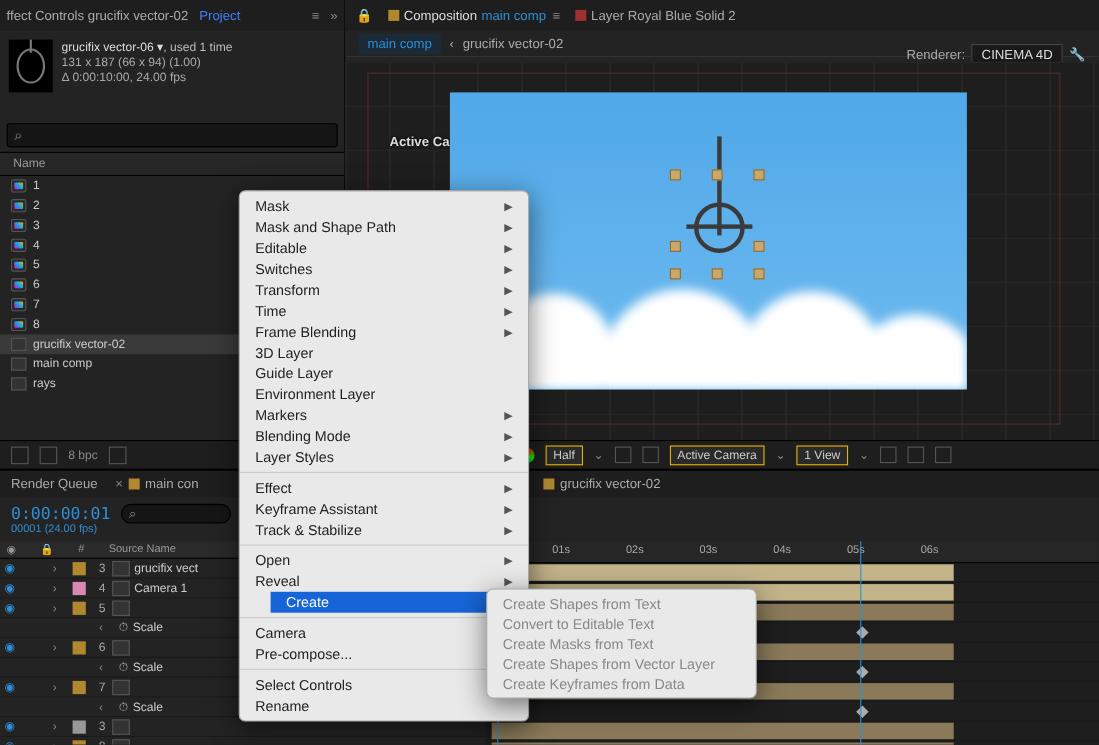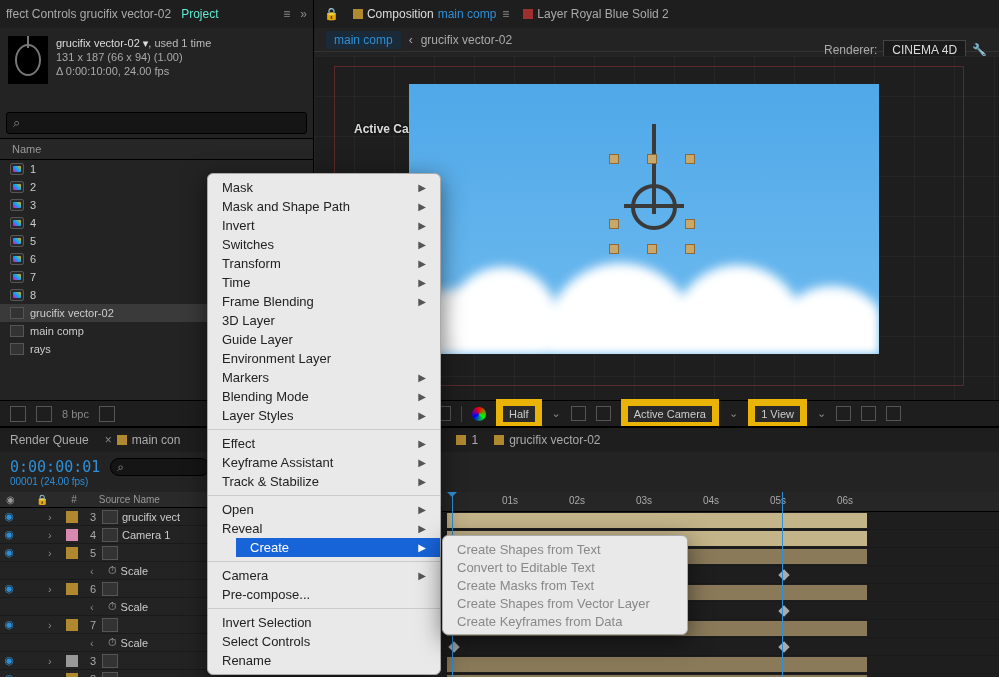--- a/index.html
+++ b/index.html
@@ -2,21 +2,21 @@
 <html><head>
 <meta charset="utf-8">
 <style>
   * { margin: 0; padding: 0; box-sizing: border-box; font-family: -apple-system, "Segoe UI", Arial, sans-serif; }
   body { background: #1e1e1e; color: #ccc; font-size: 12px; width: 999px; height: 677px; overflow: hidden; position: relative; }
 
   
   .panel-topleft { position: absolute; left: 0; top: 0; width: 314px; height: 426px; background: #232323; border-right: 1px solid #000; }
   .tl-tabs { display: flex; align-items: center; height: 28px; padding: 0 6px; gap: 10px; background: #1e1e1e; }
   .tl-tab { color: #aaa; cursor: pointer; }
-  .tl-tab.active { color: #5eead4; }
+  .tl-tab.active { color: #3b82f6; }
   .tl-menuicon { margin-left: auto; color: #888; }
   .tl-dblarrow { color: #888; }
   .tl-asset { display: flex; gap: 8px; padding: 8px; }
   .tl-thumb { width: 40px; height: 48px; background: #000; display: flex; align-items: center; justify-content: center; }
   .tl-thumb-g { width: 26px; height: 32px; border: 2px solid #777; border-radius: 50%; position: relative; }
   .tl-thumb-g::before { content: ""; position: absolute; left: 50%; top: -10px; width: 2px; height: 12px; background: #777; transform: translateX(-50%); }
   .tl-meta { font-size: 11px; line-height: 14px; color: #aaa; }
   .tl-meta .name { color: #ddd; }
   .tl-meta .used { color: #bbb; }
   .tl-search { margin: 20px 6px 4px; height: 22px; background: #151515; border: 1px solid #000; border-radius: 3px; display: flex; align-items: center; padding: 0 6px; color: #888; font-size: 13px; }
@@ -61,21 +61,21 @@
   .crucifix { position: absolute; left: 210px; top: 60px; width: 70px; height: 90px; }
   .crucifix .circle { position: absolute; left: 12px; top: 40px; width: 46px; height: 46px; border: 4px solid #3a3a3a; border-radius: 50%; }
   .crucifix .vert { position: absolute; left: 33px; top: -20px; width: 4px; height: 90px; background: #3a3a3a; }
   .crucifix .horiz { position: absolute; left: 5px; top: 60px; width: 60px; height: 4px; background: #3a3a3a; }
   .handle { position: absolute; width: 10px; height: 10px; background: #c9a86a; border: 1px solid #8a6a3a; }
   .h-tl { left: 200px; top: 70px; } .h-tc { left: 238px; top: 70px; } .h-tr { left: 276px; top: 70px; }
   .h-ml { left: 200px; top: 135px; } .h-mr { left: 276px; top: 135px; }
   .h-bl { left: 200px; top: 160px; } .h-bc { left: 238px; top: 160px; } .h-br { left: 276px; top: 160px; }
   .comp-footer { position: absolute; left: 0; right: 0; bottom: 0; height: 26px; background: #1e1e1e; border-top: 1px solid #000; display: flex; align-items: center; gap: 10px; padding: 0 10px; color: #ccc; font-size: 11px; }
   .comp-footer .tc { color: #2e8fd6; }
-  .comp-footer .dd { background: #2a2a2a; padding: 2px 6px; border: 7px solid #eab308; }
+  .comp-footer .dd { background: #2a2a2a; padding: 2px 6px; border: 1px solid #eab308; }
   .comp-footer .ico { width: 15px; height: 15px; border: 1px solid #555; display: inline-block; }
   .comp-footer .divider { width: 1px; height: 16px; background: #444; }
 
   
   .panel-timeline { position: absolute; left: 0; top: 426px; right: 0; bottom: 0; background: #232323; border-top: 2px solid #000; }
   .tl-tabs2 { height: 24px; display: flex; align-items: center; gap: 16px; padding: 0 10px; background: #1e1e1e; }
   .tl-tab2 { display: flex; align-items: center; gap: 5px; color: #aaa; font-size: 12px; }
   .tl-tab2 .sq { width: 10px; height: 10px; background: #b08830; display: inline-block; }
   .tl-tab2 .x { color: #888; }
   .tl-time-row { height: 30px; display: flex; align-items: center; padding: 0 10px; gap: 10px; }
@@ -107,21 +107,21 @@
   .ruler .tick { position: absolute; top: 3px; }
   .playhead { position: absolute; top: 0; bottom: 0; width: 1px; background: #2e8fd6; }
   .playhead::before { content: ""; position: absolute; top: 0; left: -5px; border: 5px solid transparent; border-top-color: #2e8fd6; }
   .workarea-end { position: absolute; top: 0; bottom: 0; width: 1px; background: #2e8fd6; }
   .track { height: 18px; border-bottom: 1px solid #1a1a1a; position: relative; }
   .bar { position: absolute; top: 1px; bottom: 1px; background: #8a7a5a; }
   .bar.light { background: #c4b48a; }
   .kfdiamond { position: absolute; width: 8px; height: 8px; background: #aaa; transform: rotate(45deg); top: 5px; }
 
   
-  .context-menu { position: absolute; left: 207px; top: 173px; width: 234px; background: #e9e9e9; border: 1px solid #aaa; border-radius: 6px; box-shadow: 0 6px 24px rgba(0,0,0,.5); font-size: 13px; color: #222; padding: 4px 0; z-index: 50; }
+  .context-menu { position: absolute; left: 217px; top: 173px; width: 264px; background: #e9e9e9; border: 1px solid #aaa; border-radius: 6px; box-shadow: 0 6px 24px rgba(0,0,0,.5); font-size: 13px; color: #222; padding: 4px 0; z-index: 50; }
   .cm-item { height: 19px; display: flex; align-items: center; padding: 0 14px; position: relative; }
   .cm-item.hl { background: #1764d9; color: #fff; margin-left: 28px; }
   .cm-item .arrow { margin-left: auto; font-size: 10px; color: #555; }
   .cm-item.hl .arrow { color: #fff; }
   .cm-sep { height: 1px; background: #ccc; margin: 4px 0; }
 
   .submenu { position: absolute; left: 442px; top: 535px; width: 246px; background: #e9e9e9; border: 1px solid #aaa; border-radius: 6px; box-shadow: 0 6px 24px rgba(0,0,0,.5); font-size: 13px; color: #888; padding: 4px 0; z-index: 51; }
   .sm-item { height: 18px; display: flex; align-items: center; padding: 0 14px; }
 </style>
 </head>
@@ -132,21 +132,21 @@
     <span class="tl-tab">ffect Controls grucifix vector-02</span>
     <span class="tl-tab active">Project</span>
     <span class="tl-menuicon">≡</span>
     <span class="tl-dblarrow">»</span>
   </div>
   <div class="tl-asset">
     <div class="tl-thumb">
         <div class="tl-thumb-g"></div>
       </div>
     <div class="tl-meta">
-      <div><span class="name">grucifix vector-02 ▾</span><span class="used">, used 1 time</span></div>
+      <div><span class="name">grucifix vector-06 ▾</span><span class="used">, used 1 time</span></div>
       <div>131 x 187  (66 x 94) (1.00)</div>
       <div>Δ 0:00:10:00, 24.00 fps</div>
     </div>
   </div>
   <div class="tl-search"><span>⌕</span>&nbsp;</div>
   <div class="tl-header">
     <span>Name</span>
   </div>
   <div class="tl-list" id="project-list">
       <div class="tl-row">
@@ -447,21 +447,21 @@
 <div class="context-menu" id="context-menu">
     <div class="cm-item">
       <span>Mask</span>
       <span class="arrow">▶</span>
     </div>
     <div class="cm-item">
       <span>Mask and Shape Path</span>
       <span class="arrow">▶</span>
     </div>
     <div class="cm-item">
-      <span>Invert</span>
+      <span>Editable</span>
       <span class="arrow">▶</span>
     </div>
     <div class="cm-item">
       <span>Switches</span>
       <span class="arrow">▶</span>
     </div>
     <div class="cm-item">
       <span>Transform</span>
       <span class="arrow">▶</span>
     </div>
@@ -522,23 +522,20 @@
     </div>
     <div class="cm-sep"></div>
     <div class="cm-item">
       <span>Camera</span>
       <span class="arrow">▶</span>
     </div>
     <div class="cm-item">
       <span>Pre-compose...</span>
     </div>
     <div class="cm-sep"></div>
-    <div class="cm-item">
-      <span>Invert Selection</span>
-    </div>
     <div class="cm-item">
       <span>Select Controls</span>
     </div>
     <div class="cm-item">
       <span>Rename</span>
     </div>
   </div>
 <div class="submenu" id="submenu">
     <div class="sm-item">
       <span>Create Shapes from Text</span>

